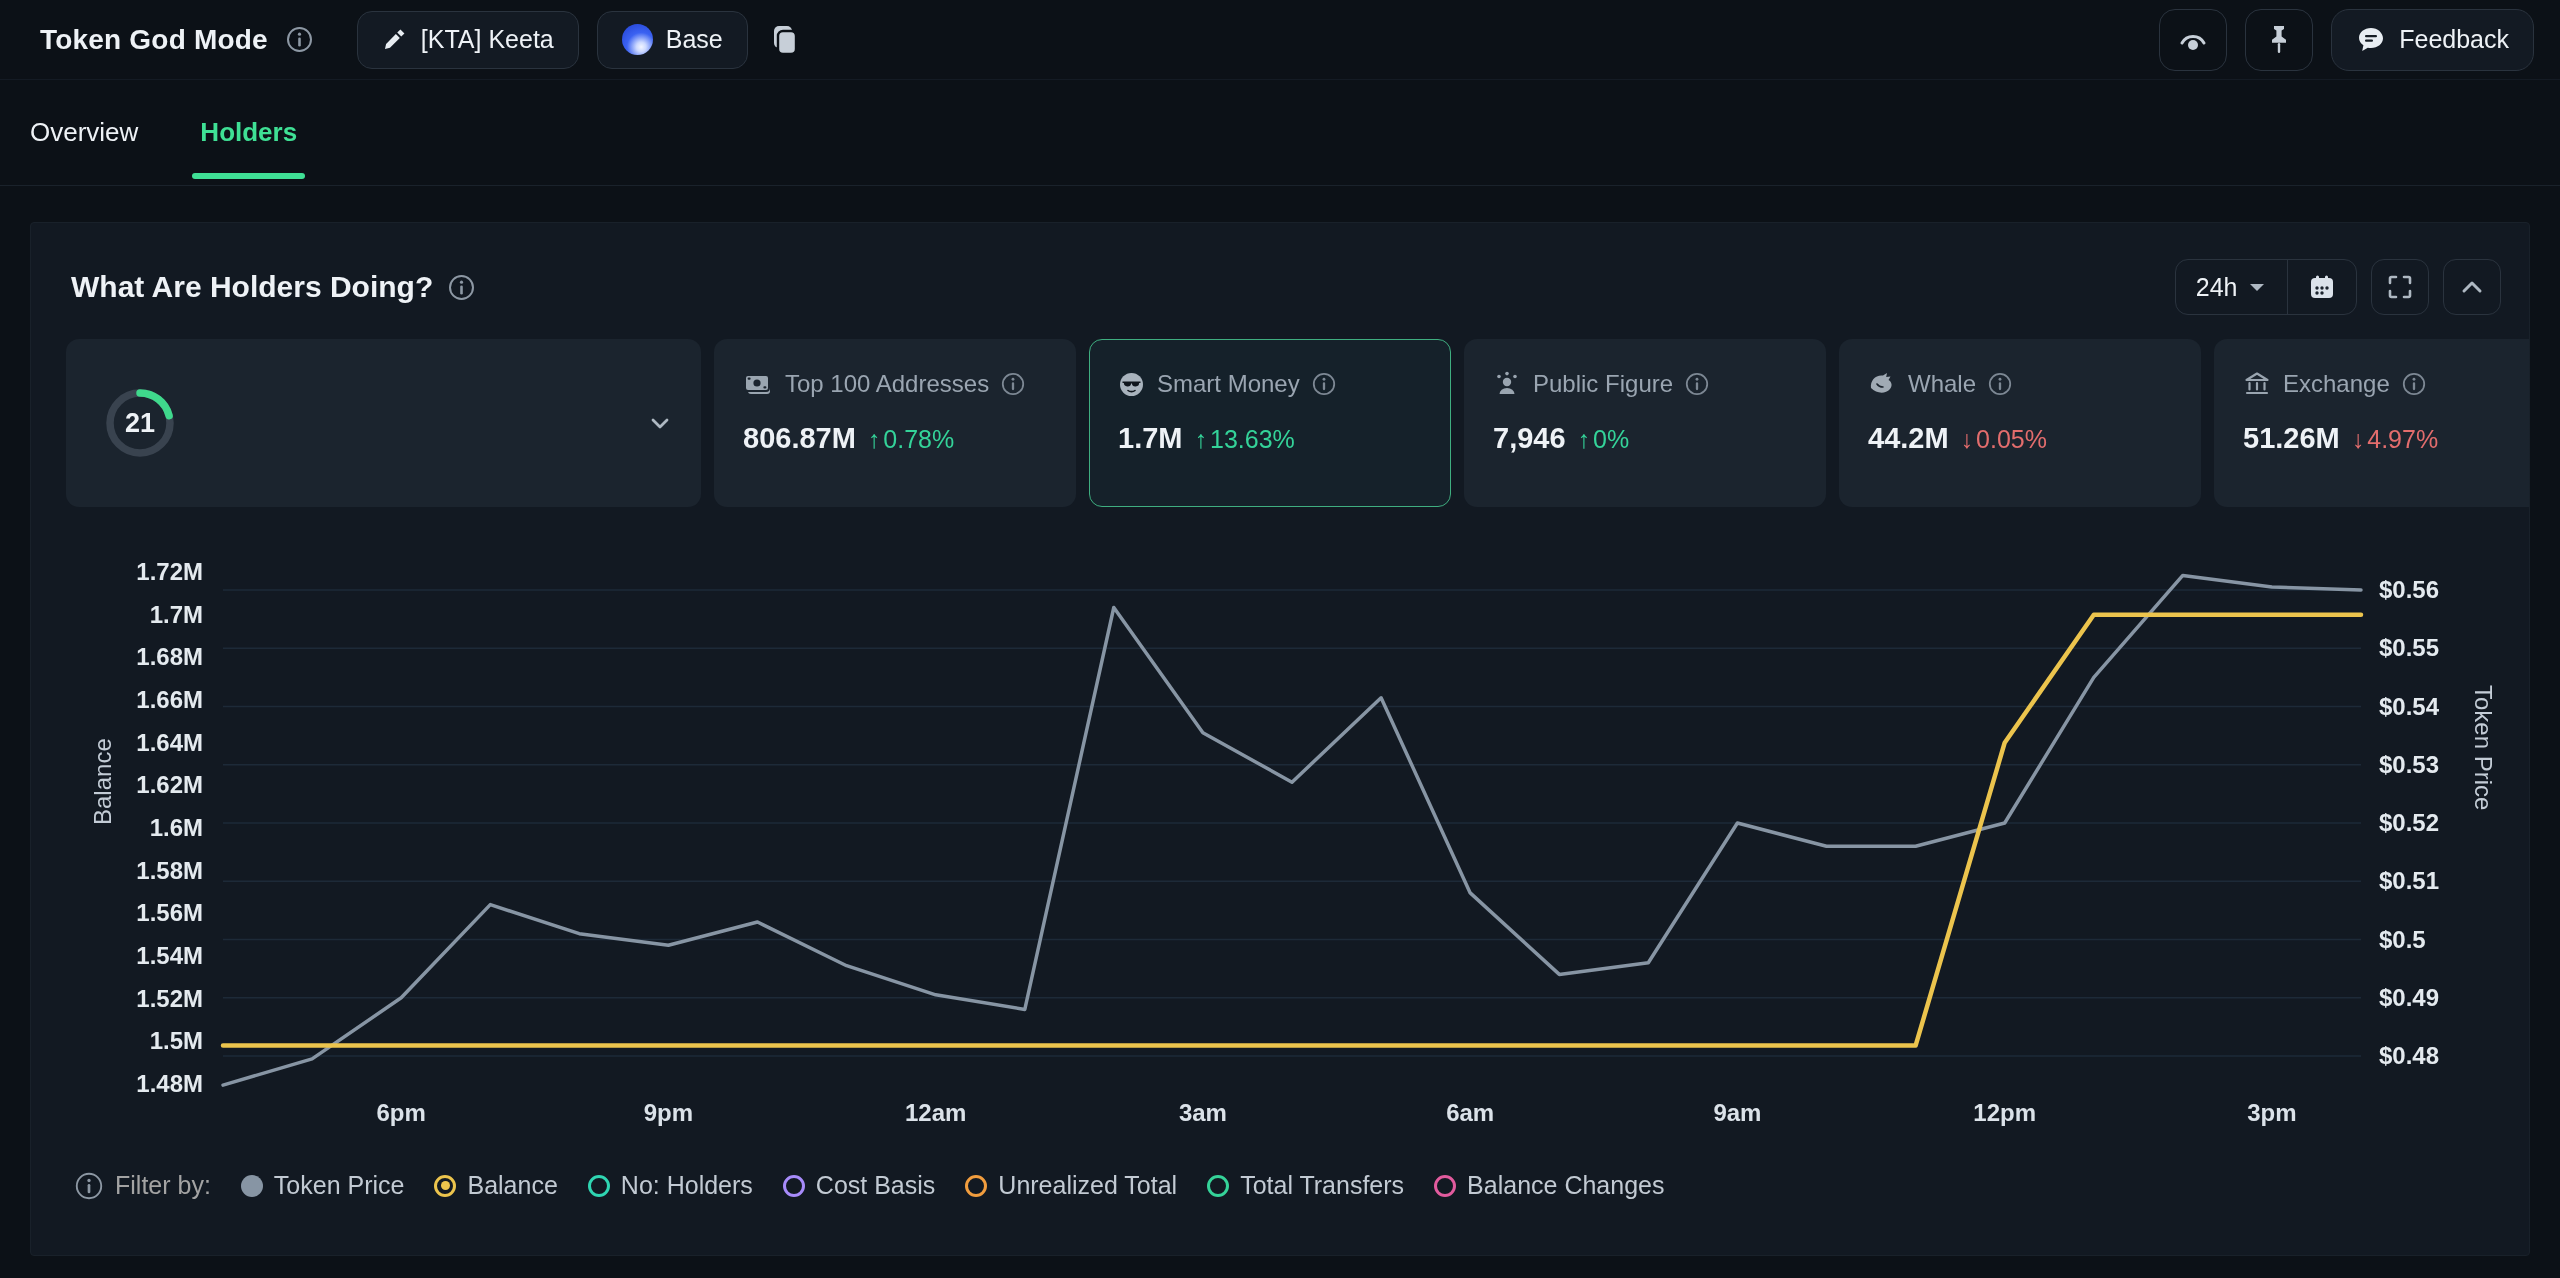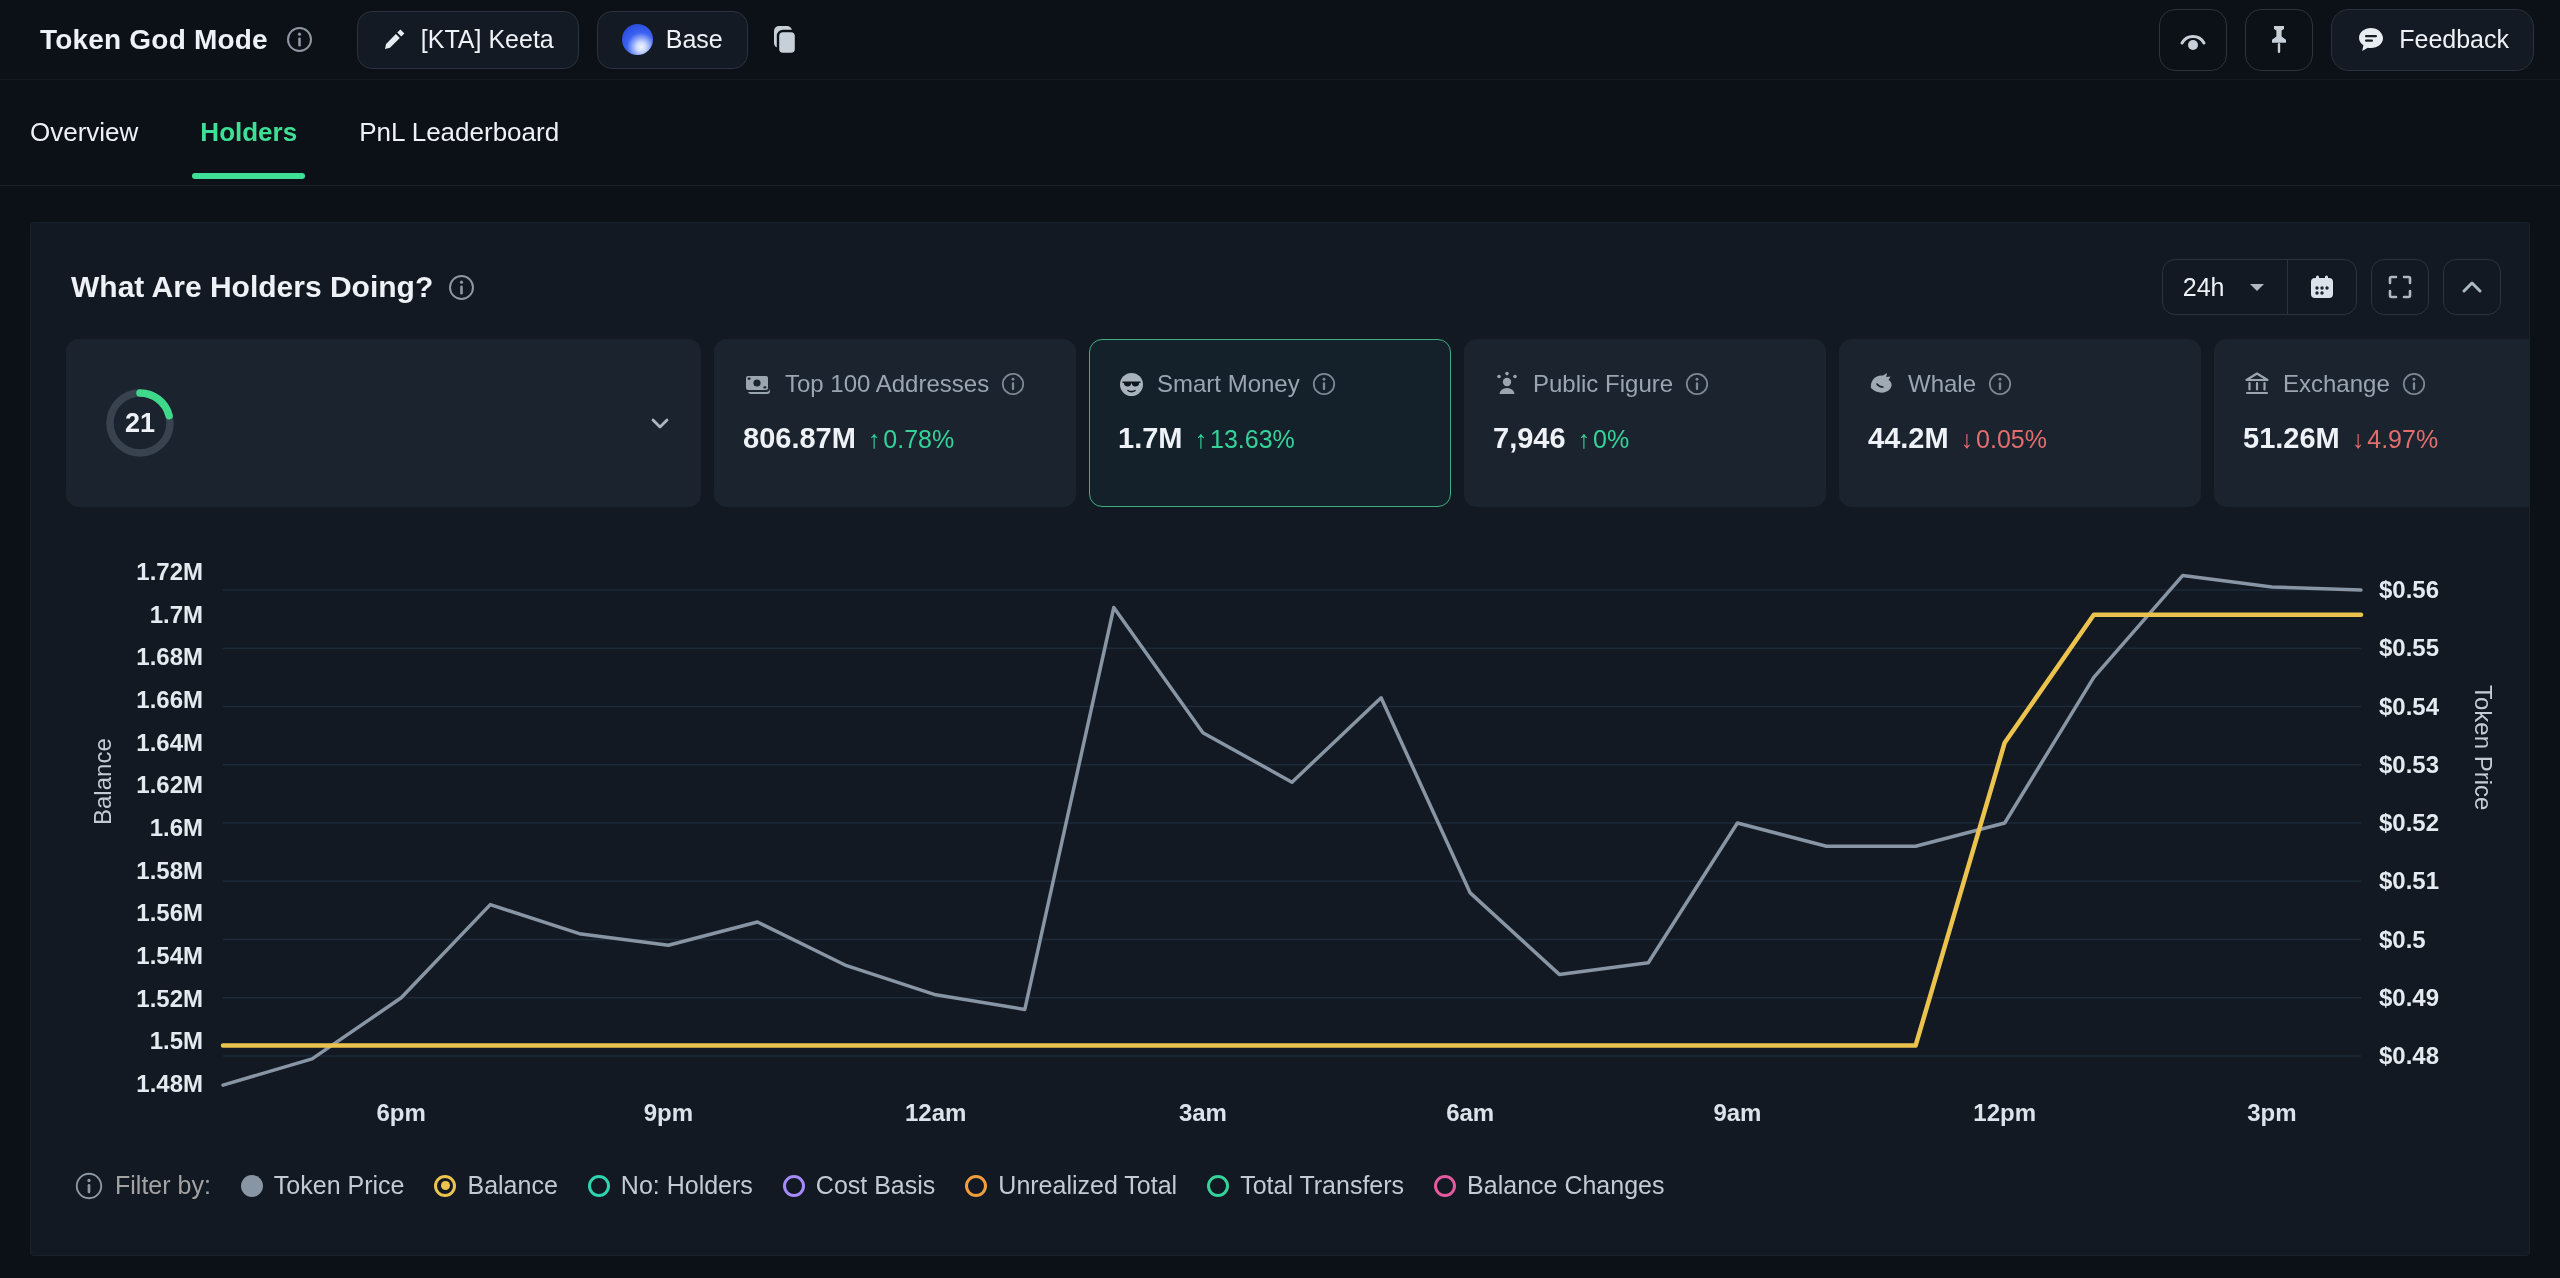--- a/index.html
+++ b/index.html
@@ -39,21 +39,21 @@
   .tab.active{color:var(--accent);font-weight:700;}
   .tab.active::after{content:"";position:absolute;left:-6px;right:-6px;bottom:7px;height:6px;border-radius:4px;background:var(--accent);}
 
   
   .panel{position:absolute;left:30px;top:222px;width:2500px;height:1034px;background:var(--panel-bg);border:1px solid #19212a;border-radius:4px;}
   .panel-head{position:absolute;left:40px;right:28px;top:36px;display:flex;align-items:center;}
   .panel-title-wrap{display:flex;align-items:center;gap:15px;}
   .panel-title{font-size:30px;font-weight:700;}
   .controls{margin-left:auto;display:flex;align-items:center;gap:14px;}
   .seg{display:flex;align-items:center;height:56px;border:1.5px solid var(--border);border-radius:13px;overflow:hidden;}
-  .seg button{display:flex;align-items:center;gap:22px;height:100%;padding:0 20px;background:none;border:none;color:var(--white);font-size:25px;font-family:inherit;cursor:pointer;}
+  .seg button{display:flex;align-items:center;gap:9px;height:100%;padding:0 20px;background:none;border:none;color:var(--white);font-size:25px;font-family:inherit;cursor:pointer;}
   .seg .vdiv{width:1.5px;height:100%;background:var(--border);}
   .sqbtn{width:58px;height:56px;border:1.5px solid var(--border);border-radius:13px;background:none;display:flex;align-items:center;justify-content:center;cursor:pointer;}
 
   
   .stat-row{position:absolute;left:35px;top:116px;right:0;height:170px;display:flex;gap:13px;overflow:hidden;}
   .stat-card{flex:none;width:362px;height:168px;background:var(--card-bg);border-radius:13px;padding:30px 28px;cursor:pointer;border:1.5px solid transparent;}
   .stat-card.selected{background:#15212a;border-color:#3fae80;}
   .stat-card .r1{display:flex;align-items:center;gap:12px;color:var(--muted);font-size:24px;}
   .stat-card .r2{display:flex;align-items:baseline;gap:12px;margin-top:24px;text-align:right;}
   .stat-card .val{font-size:29px;font-weight:700;color:var(--white);}
@@ -130,21 +130,20 @@
           <rect x="9" y="14.5" width="8" height="2.3" rx="1.1" fill="#151c24"></rect>
         </svg>
     </span>
     <span>Feedback</span>
   </button>
 </div>
 
 <div class="tabbar">
   <button class="tab">Overview</button>
   <button class="tab active">Holders</button>
-  <button class="tab">PnL Leaderboard</button>
 </div>
 
 <div class="panel">
 
   <div class="panel-head">
     <div class="panel-title-wrap">
       <span class="panel-title">What Are Holders Doing?</span>
       <span>
         <svg width="27" height="27" viewBox="0 0 27 27">
             <circle cx="13.5" cy="13.5" r="11.5" fill="none" stroke="#8d98a4" stroke-width="2"></circle>

